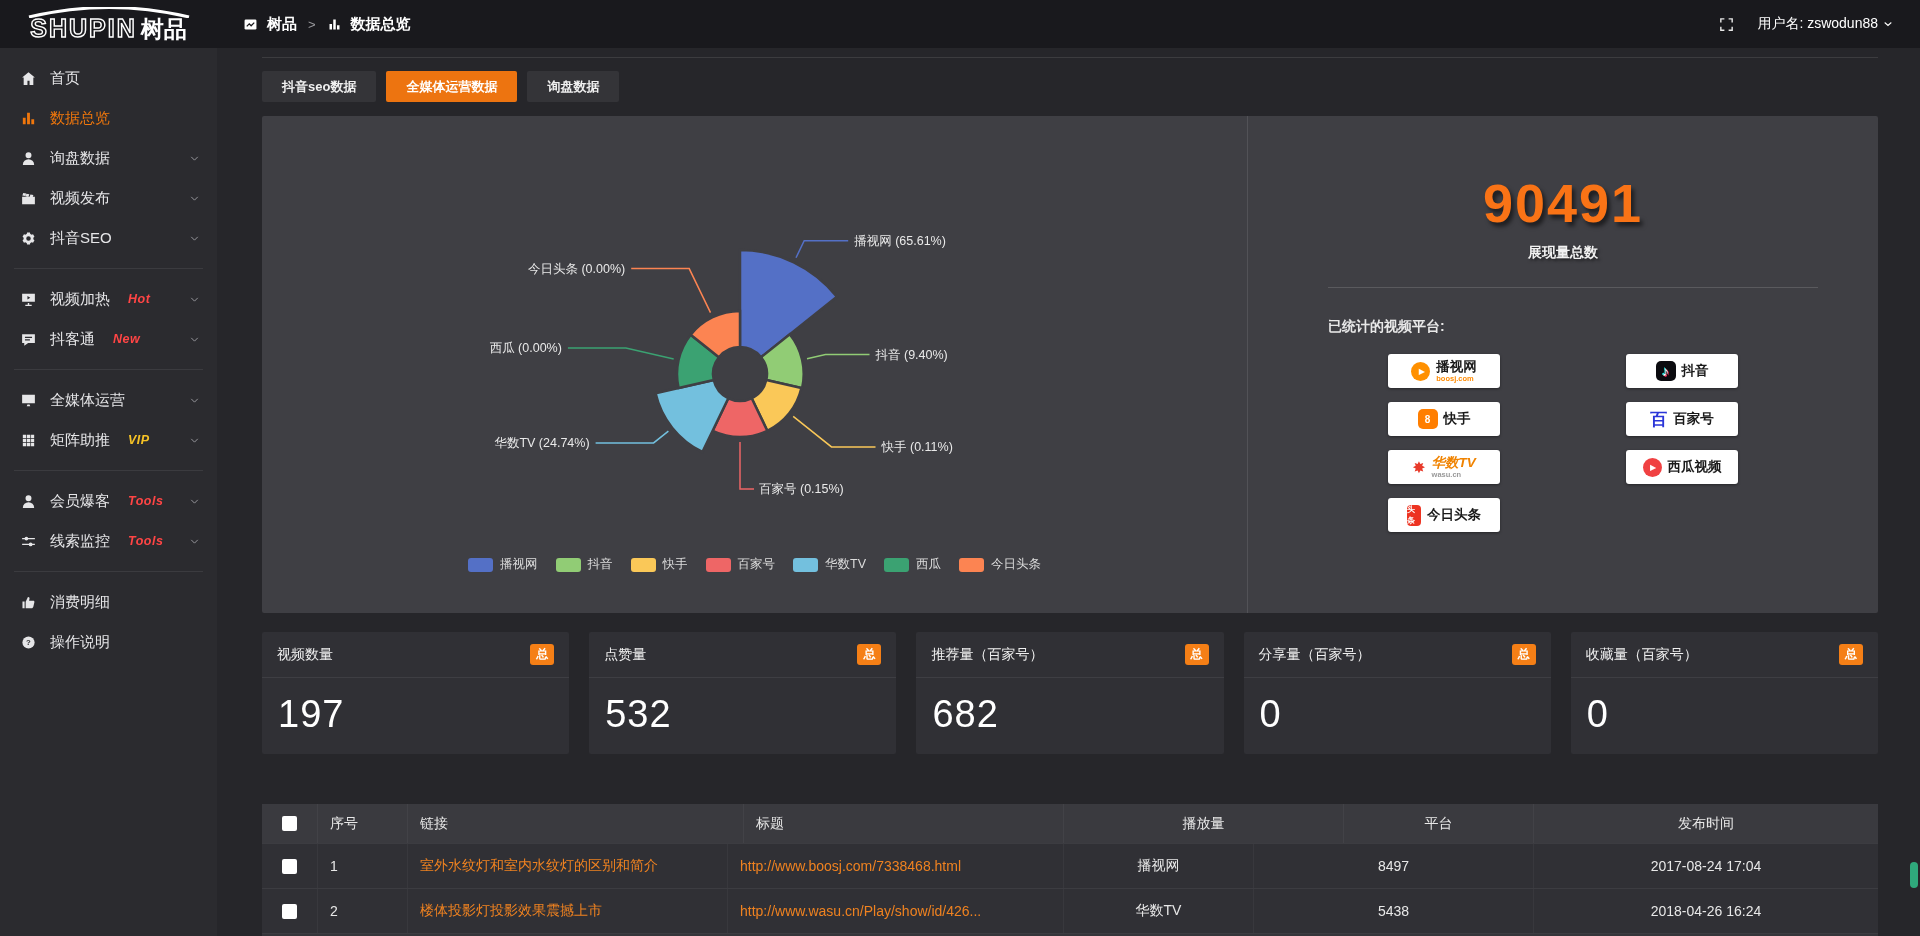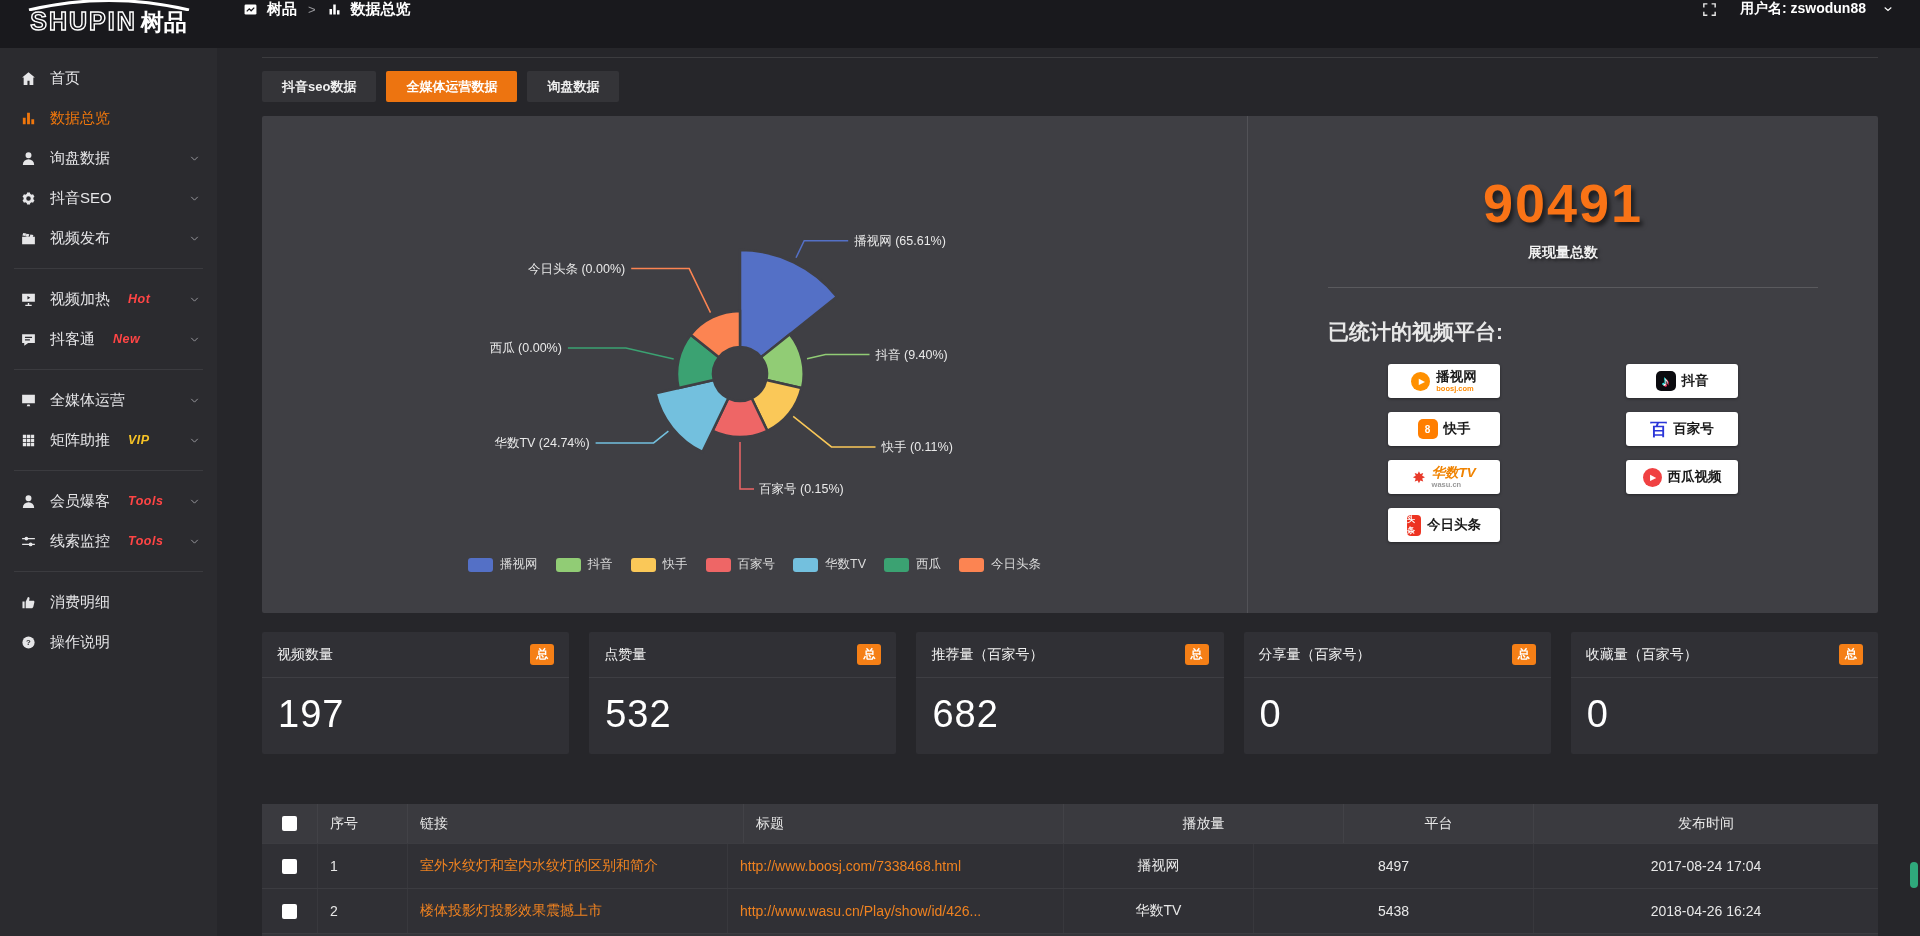--- a/index.html
+++ b/index.html
@@ -2,31 +2,31 @@
 <html><head>
 <meta charset="utf-8">
 <style>
   *{box-sizing:border-box}
   html,body{margin:0;padding:0}
   body{width:1920px;height:936px;overflow:hidden;background:#26262a;color:#e8e8e8;
        font-family:"Liberation Sans","DejaVu Sans",sans-serif;position:relative}
 
   
   .topbar{position:absolute;top:0;left:0;width:1920px;height:48px;background:#19191d;
-          display:flex;align-items:flex-start;z-index:6}
+          display:flex;align-items:center;z-index:6}
   .logo-box{width:217px;display:flex;flex-direction:column;align-items:center;justify-content:center}
   .logo-arc{margin-bottom:-2px;display:block}
   .logo-row{font-size:25px;font-weight:800;line-height:1;display:flex;align-items:baseline;white-space:nowrap}
   .logo-main{color:transparent;-webkit-text-stroke:1.4px #fff;letter-spacing:2px}
   @supports not (-webkit-text-stroke:1px #fff){.logo-main{color:#fff}}
   .logo-suffix{color:#fff;margin-left:4px;font-size:23px;font-weight:800}
   .breadcrumb{display:flex;align-items:center;gap:9px;margin-left:26px;font-size:15px;font-weight:bold;color:#fff}
   .bc-sep{color:#9a9a9e;font-weight:normal;font-size:13px;margin:0 2px}
   .topbar-right{margin-left:auto;display:flex;align-items:center;gap:22px;margin-right:26px;color:#fff}
-  .user-chip{display:flex;align-items:center;gap:16px;font-size:14px;font-weight:bold;cursor:pointer}
+  .user-chip{display:flex;align-items:center;gap:4px;font-size:14px;font-weight:normal;cursor:pointer}
   .fs-btn{display:flex;cursor:pointer;color:#e8e8e8}
 
   
   .sidebar{position:absolute;top:48px;left:0;width:217px;bottom:0;background:#2b2b2f;padding-top:10px}
   .sb-item{height:40px;display:flex;align-items:center;gap:13px;padding:0 16px 0 20px;color:#e6e6e8;cursor:pointer}
   .sb-item svg{flex:0 0 auto}
   .sb-label{font-size:15px}
   .sb-badge{font-size:12.5px;font-weight:bold;font-style:italic;margin-left:5px;letter-spacing:.5px}
   .sb-chevron{margin-left:auto;color:#97979c;display:flex}
   .sb-item.active{color:#f0770c}
@@ -47,21 +47,21 @@
   .legend{position:absolute;left:0;right:0;bottom:40px;display:flex;justify-content:center;gap:18px}
   .legend-item{display:flex;align-items:center;gap:7px;font-size:12.5px;color:#ddd;cursor:pointer}
   .legend-chip{width:25px;height:14px;border-radius:3px}
 
   .chart-right{width:631px;border-left:1px solid rgba(255,255,255,.1);padding-top:56px}
   .total-value{text-align:center;font-size:54px;font-weight:800;color:#f97316;letter-spacing:2px;
                text-shadow:3px 4px 4px rgba(0,0,0,.55)}
   .total-label{text-align:center;font-size:14px;font-weight:bold;margin-top:10px;color:#f2f2f2;
                text-shadow:2px 2px 3px rgba(0,0,0,.5)}
   .summary-divider{height:1px;background:rgba(255,255,255,.14);margin:25px 60px 0 80px}
-  .platforms-label{font-size:21px;font-weight:bold;margin:30px 12px 18px 80px}
+  .platforms-label{font-size:14px;font-weight:bold;margin:30px 12px 18px 80px}
   .pf-grid{display:grid;grid-template-columns:112px 112px;column-gap:126px;row-gap:14px;
            grid-auto-flow:column;grid-template-rows:repeat(4,34px);justify-content:center}
   .pf-badge{width:112px;height:34px;background:#fff;border-radius:3px;display:flex;align-items:center;
             justify-content:center;gap:6px;box-shadow:0 1px 3px rgba(0,0,0,.4);cursor:pointer}
   .pf-text{display:flex;flex-direction:column;align-items:flex-start;gap:1px}
   .pf-name{font-size:13.5px;font-weight:bold;color:#1a1a1a;line-height:1}
   .pf-name-wasu{color:#f08300;font-style:italic}
   .pf-sub{font-size:7.5px;font-weight:bold;line-height:1}
   .pf-sub-boosj{color:#ff8a00}.pf-sub-wasu{color:#9a9a9a}
   .plogo{display:flex;align-items:center;justify-content:center;flex:0 0 auto}
@@ -165,35 +165,35 @@
        <span class="sb-label">询盘数据</span>
 
        <span class="sb-chevron">
         <svg width="13" height="13" viewBox="0 0 24 24" fill="currentColor">
           <path d="M6.5 9.5 12 15l5.5-5.5" fill="none" stroke="currentColor" stroke-width="1.8" stroke-linecap="round"></path>
         </svg>
       </span>
      </div>
     <div class="sb-item">
        <svg width="17" height="17" viewBox="0 0 24 24" fill="currentColor">
+        <path d="M3 9.5h18V20H3Zm.3-1.7 1.3-3.6 4.2.8-1.3 3.6Zm5.7-2.6 4.2.8-1.3 3.6-4.2-.8Zm5.7 1 4.2.8-1.2 3.5-4.2-.8Z"></path>
+      </svg>
+       <span class="sb-label">视频发布</span>
+
+       <span class="sb-chevron">
+        <svg width="13" height="13" viewBox="0 0 24 24" fill="currentColor">
+          <path d="M6.5 9.5 12 15l5.5-5.5" fill="none" stroke="currentColor" stroke-width="1.8" stroke-linecap="round"></path>
+        </svg>
+      </span>
+     </div>
+    <div class="sb-item">
+       <svg width="17" height="17" viewBox="0 0 24 24" fill="currentColor">
         <path fill-rule="evenodd" d="M10 3.5h4l.5 2.2a6.6 6.6 0 0 1 1.8 1l2.1-.7 2 3.4-1.6 1.5a6.8 6.8 0 0 1 0 2.2l1.6 1.5-2 3.4-2.1-.7a6.6 6.6 0 0 1-1.8 1l-.5 2.2h-4l-.5-2.2a6.6 6.6 0 0 1-1.8-1l-2.1.7-2-3.4 1.6-1.5a6.8 6.8 0 0 1 0-2.2L3.6 9.4l2-3.4 2.1.7a6.6 6.6 0 0 1 1.8-1ZM12 15.2a3.2 3.2 0 1 0 0-6.4 3.2 3.2 0 0 0 0 6.4Z"></path>
       </svg>
        <span class="sb-label">抖音SEO</span>
-
-       <span class="sb-chevron">
-        <svg width="13" height="13" viewBox="0 0 24 24" fill="currentColor">
-          <path d="M6.5 9.5 12 15l5.5-5.5" fill="none" stroke="currentColor" stroke-width="1.8" stroke-linecap="round"></path>
-        </svg>
-      </span>
-     </div>
-    <div class="sb-item">
-       <svg width="17" height="17" viewBox="0 0 24 24" fill="currentColor">
-        <path d="M3 9.5h18V20H3Zm.3-1.7 1.3-3.6 4.2.8-1.3 3.6Zm5.7-2.6 4.2.8-1.3 3.6-4.2-.8Zm5.7 1 4.2.8-1.2 3.5-4.2-.8Z"></path>
-      </svg>
-       <span class="sb-label">视频发布</span>
 
        <span class="sb-chevron">
         <svg width="13" height="13" viewBox="0 0 24 24" fill="currentColor">
           <path d="M6.5 9.5 12 15l5.5-5.5" fill="none" stroke="currentColor" stroke-width="1.8" stroke-linecap="round"></path>
         </svg>
       </span>
      </div>
     <div class="sb-divider"></div>
     <div class="sb-item">
        <svg width="17" height="17" viewBox="0 0 24 24" fill="currentColor">

